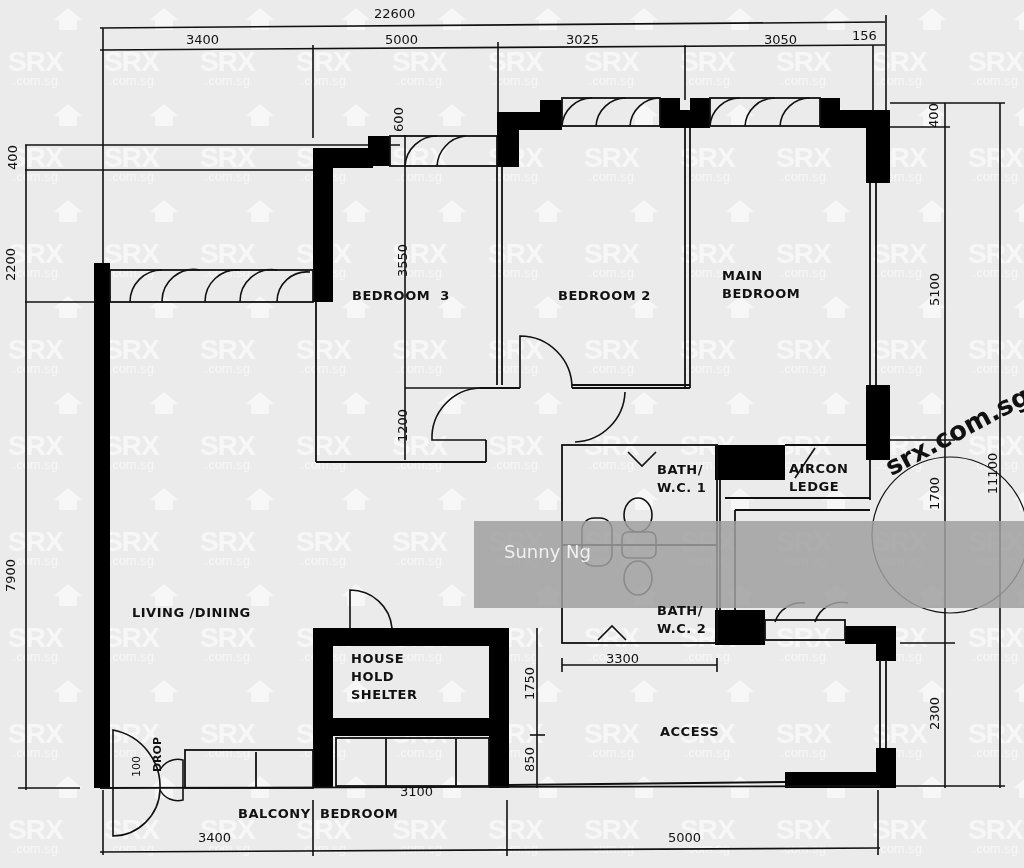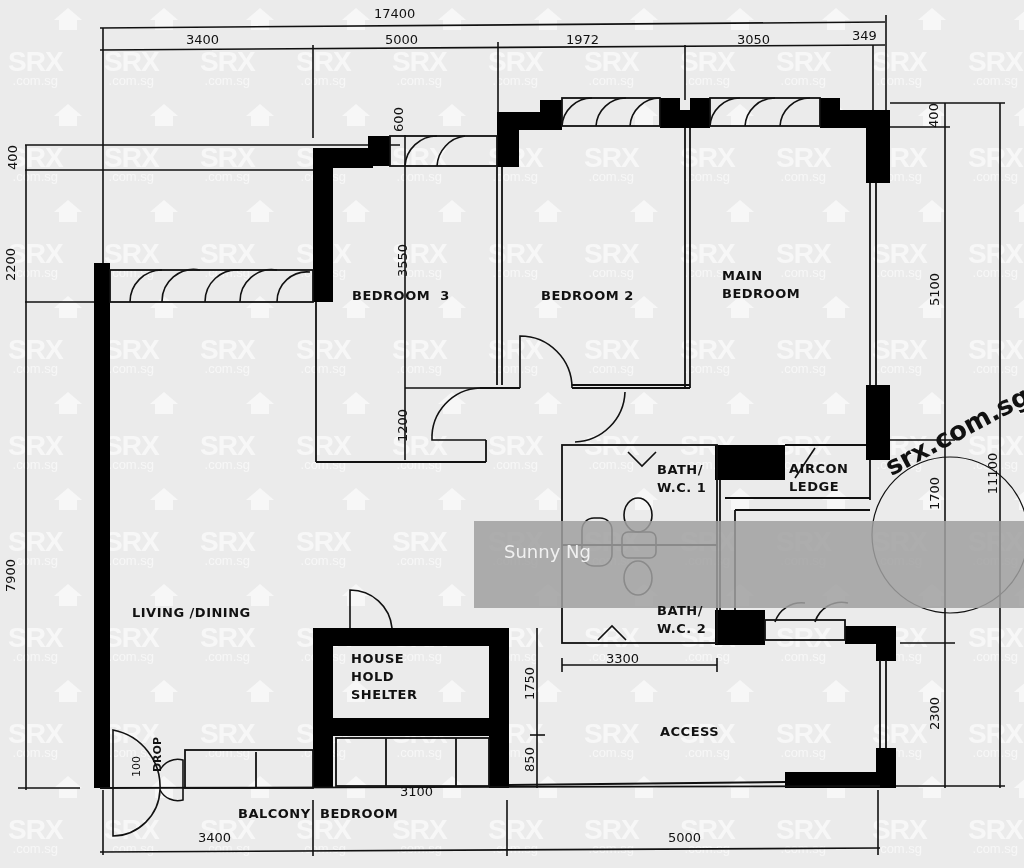--- a/index.html
+++ b/index.html
@@ -665,45 +665,45 @@
 
   <circle cx="950" cy="535" r="78" fill="none" stroke="#111" stroke-width="1.2"></circle>
 </svg>
 
 <div id="banner">
   <span id="banner-text">Sunny Ng</span>
 </div>
 <div id="stamp-text">srx.com.sg</div>
 
 <div class="room" style="left:352px;top:287px">BEDROOM  3</div>
-<div class="room" style="left:541px;top:287px">BEDROOM 2</div>
+<div class="room" style="left:558px;top:287px">BEDROOM 2</div>
 <div class="room" style="left:722px;top:267px">MAIN
 BEDROOM</div>
 <div class="room" style="left:657px;top:461px">BATH/
 W.C. 1</div>
 <div class="room" style="left:657px;top:602px">BATH/
 W.C. 2</div>
 <div class="room" style="left:789px;top:460px">AIRCON
 LEDGE</div>
 <div class="room" style="left:132px;top:604px">LIVING /DINING</div>
 <div class="room" style="left:351px;top:650px">HOUSE
 HOLD
 SHELTER</div>
 <div class="room" style="left:660px;top:723px">ACCESS</div>
 <div class="room" style="left:238px;top:805px">BALCONY</div>
 <div class="room" style="left:320px;top:805px">BEDROOM</div>
 <div class="dimv" style="left:126px;top:760px;font-size:11px">100</div>
 <div class="dimv" style="left:140px;top:748px;font-size:11px;font-weight:bold">DROP</div>
 
-<div class="dim" style="left:374px;top:6px">17400</div>
+<div class="dim" style="left:374px;top:6px">22600</div>
 <div class="dim" style="left:186px;top:32px">3400</div>
 <div class="dim" style="left:385px;top:32px">5000</div>
-<div class="dim" style="left:566px;top:32px">1972</div>
-<div class="dim" style="left:737px;top:32px">3050</div>
-<div class="dim" style="left:852px;top:28px">349</div>
+<div class="dim" style="left:566px;top:32px">3025</div>
+<div class="dim" style="left:764px;top:32px">3050</div>
+<div class="dim" style="left:852px;top:28px">156</div>
 <div class="dim" style="left:198px;top:830px">3400</div>
 <div class="dim" style="left:400px;top:784px">3100</div>
 <div class="dim" style="left:668px;top:830px">5000</div>
 <div class="dimv" style="left:0px;top:150px">400</div>
 <div class="dimv" style="left:-6px;top:257px">2200</div>
 <div class="dimv" style="left:-6px;top:568px">7900</div>
 <div class="dimv" style="left:921px;top:108px">400</div>
 <div class="dimv" style="left:918px;top:282px">5100</div>
 <div class="dimv" style="left:918px;top:486px">1700</div>
 <div class="dimv" style="left:918px;top:706px">2300</div>

